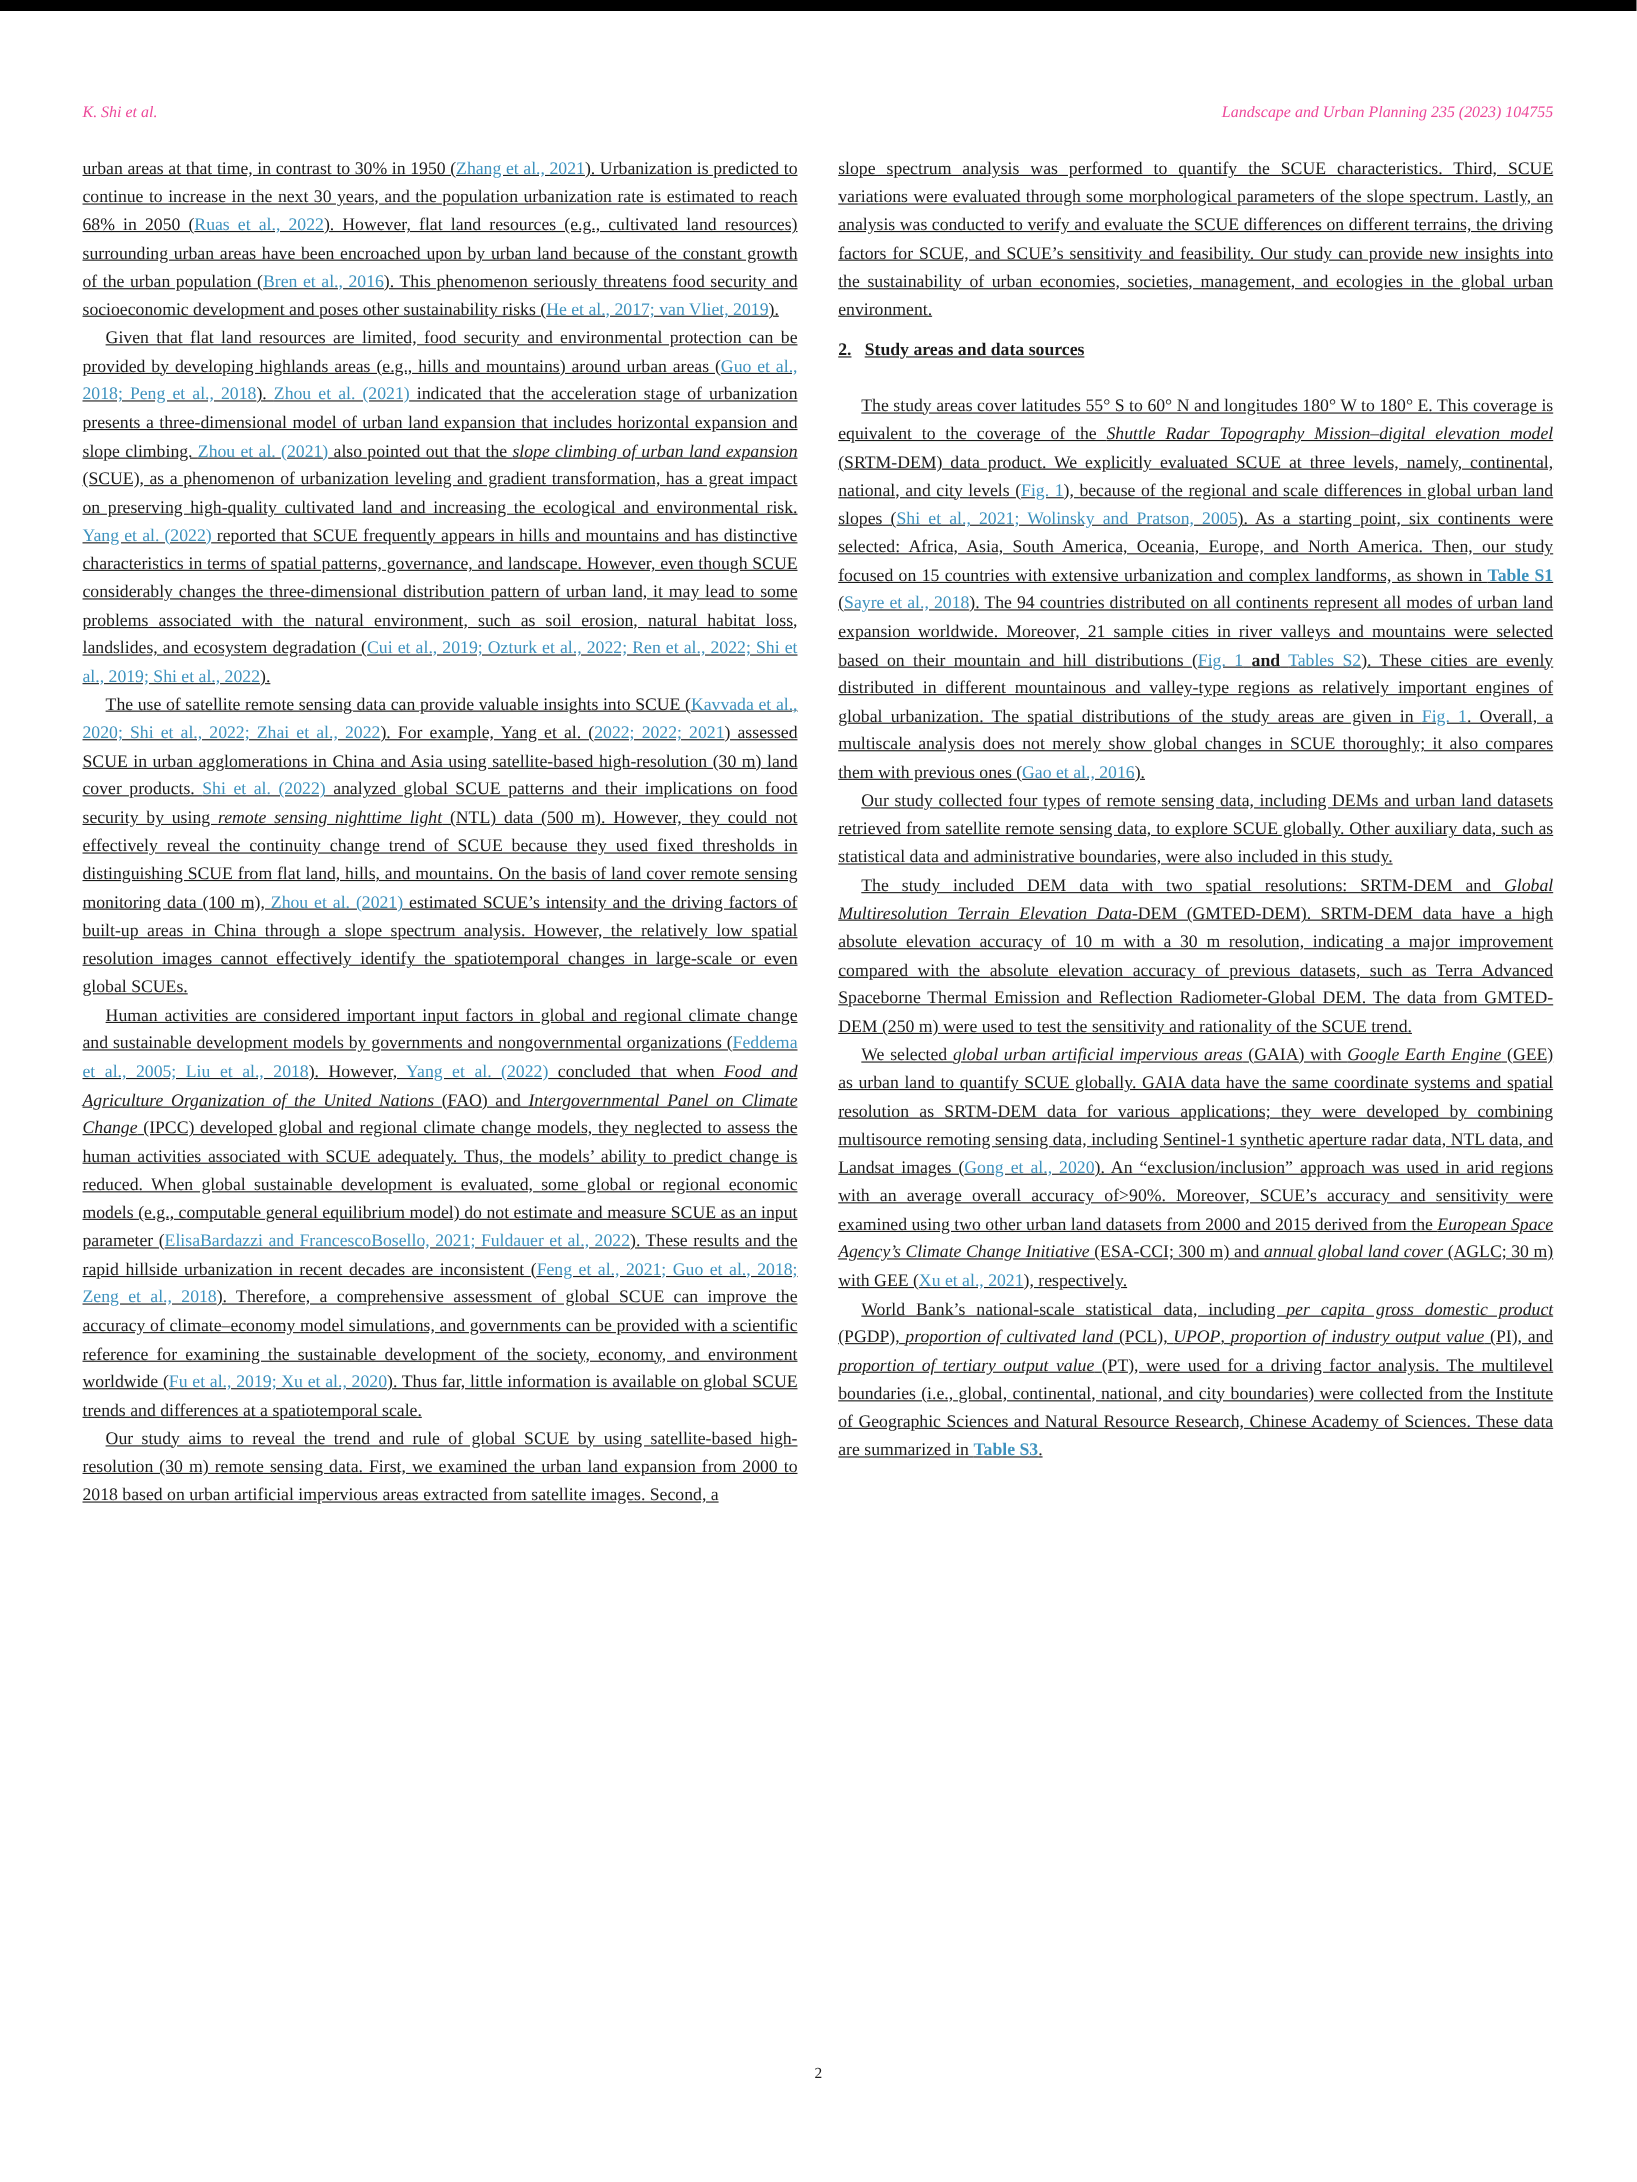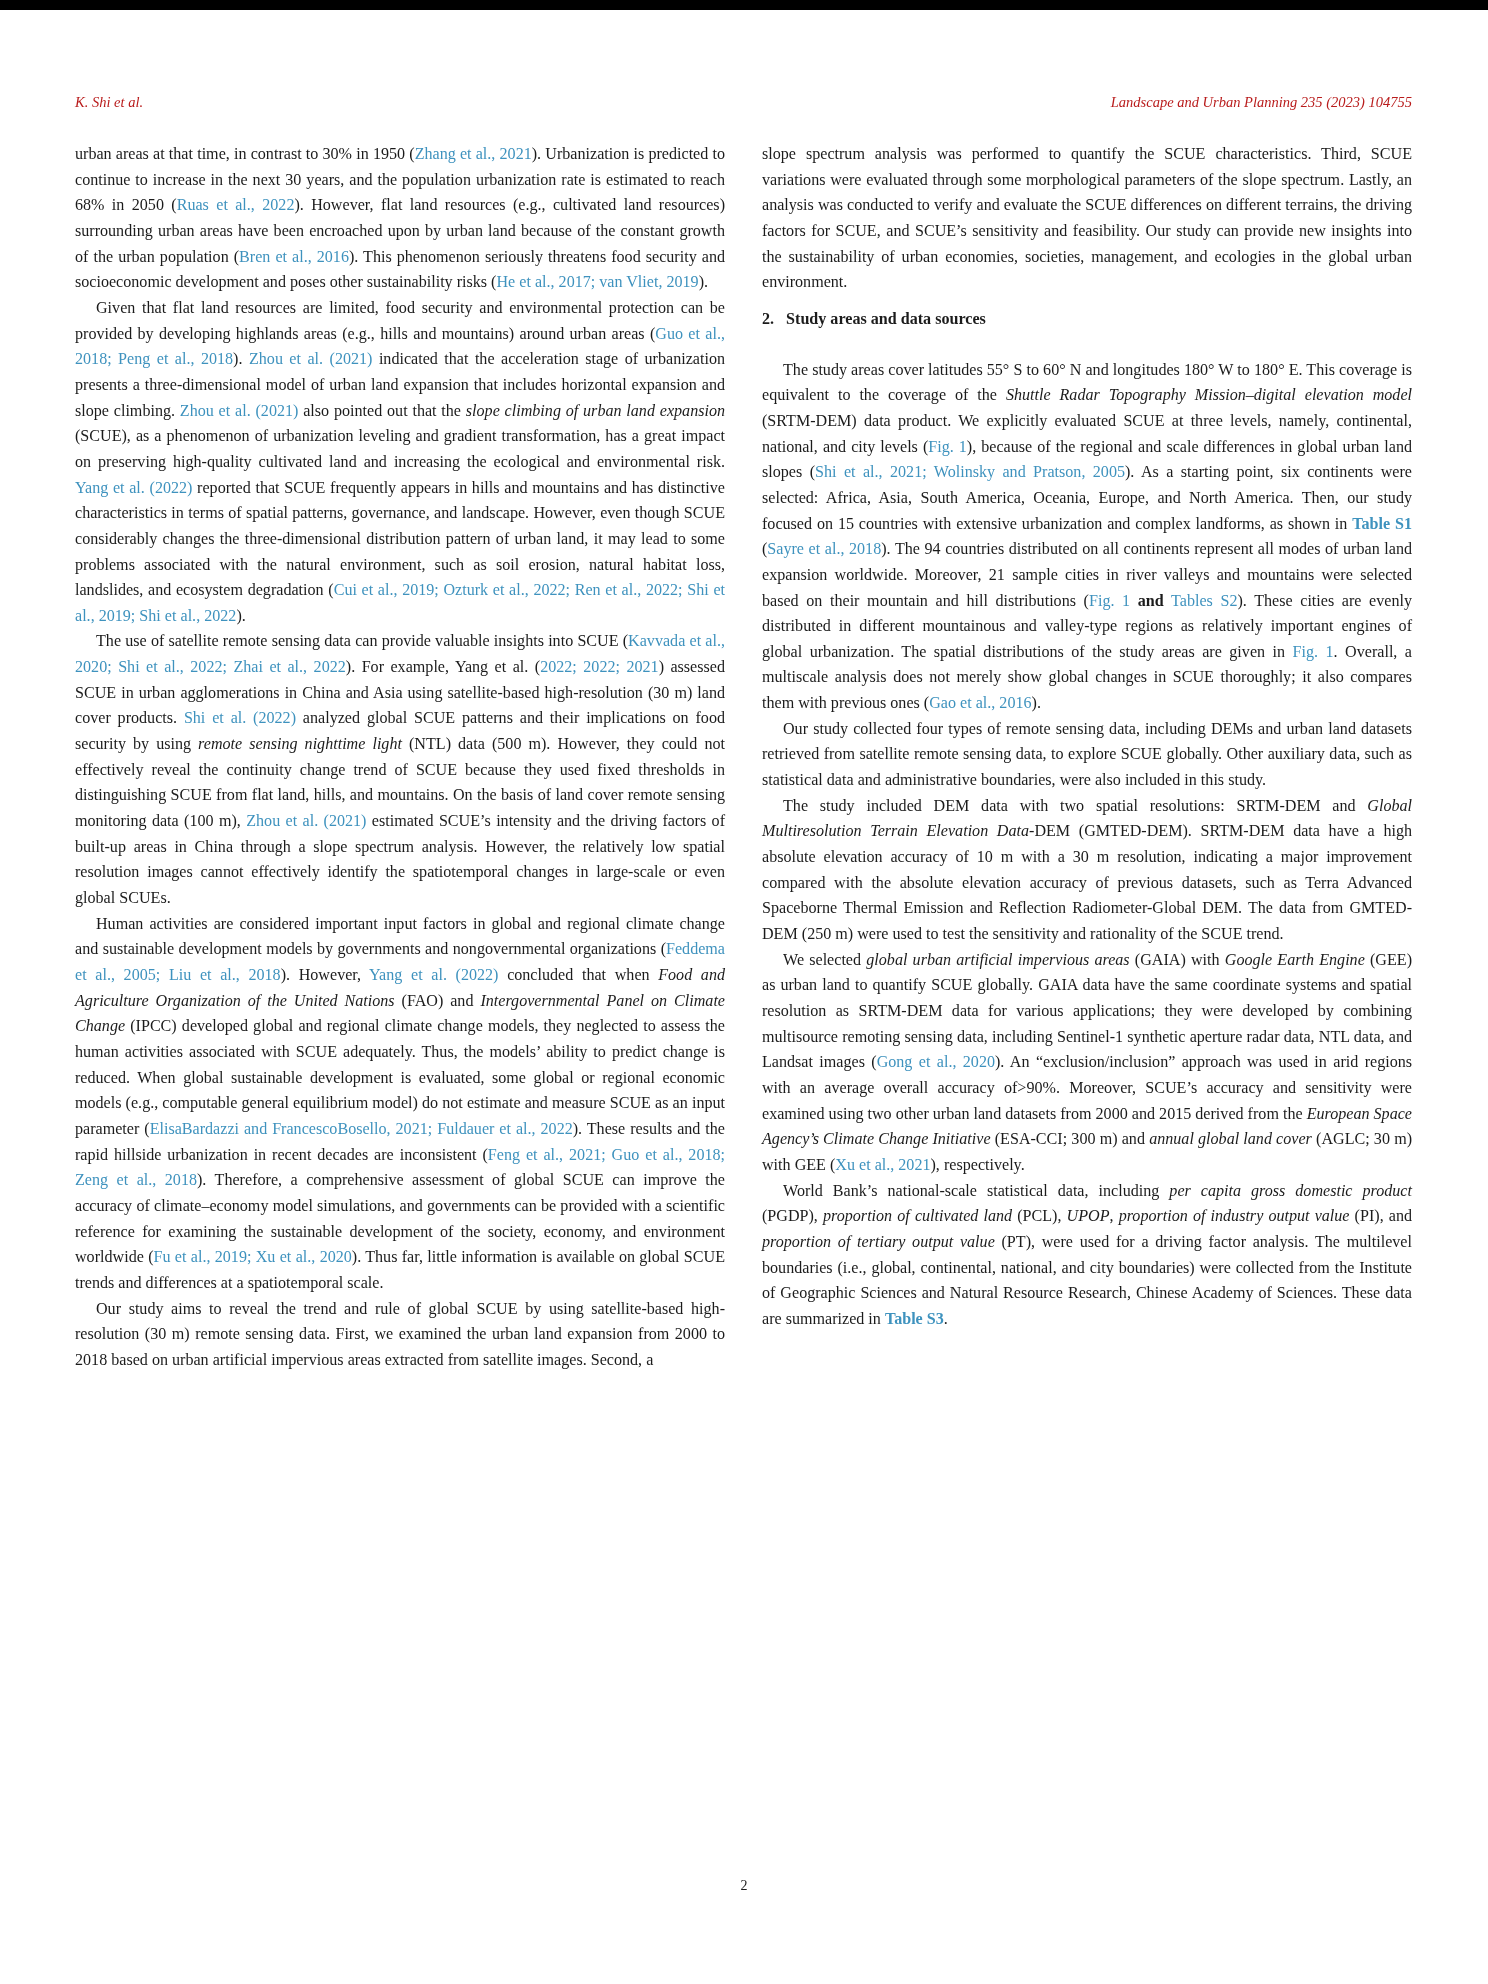--- a/index.html
+++ b/index.html
@@ -20,28 +20,29 @@
   }
   .running-head {
     position: absolute;
     top: 94px;
     left: 75px;
     right: 76px;
     display: flex;
     justify-content: space-between;
     font-style: italic;
     font-size: 14.5px;
-    color: #b91c1c;
+    color: #ec4899;
   }
   .content {
     position: absolute;
     top: 141px;
     left: 75px;
     display: flex;
     gap: 37px;
+    text-decoration: underline;
   }
   .col { width: 650px; }
   .para {
     margin: 0;
     font-size: 16.1px;
     line-height: 25.65px;
     text-align: justify;
     color: #1b1b1b;
   }
   .para.indent { text-indent: 21px; }

